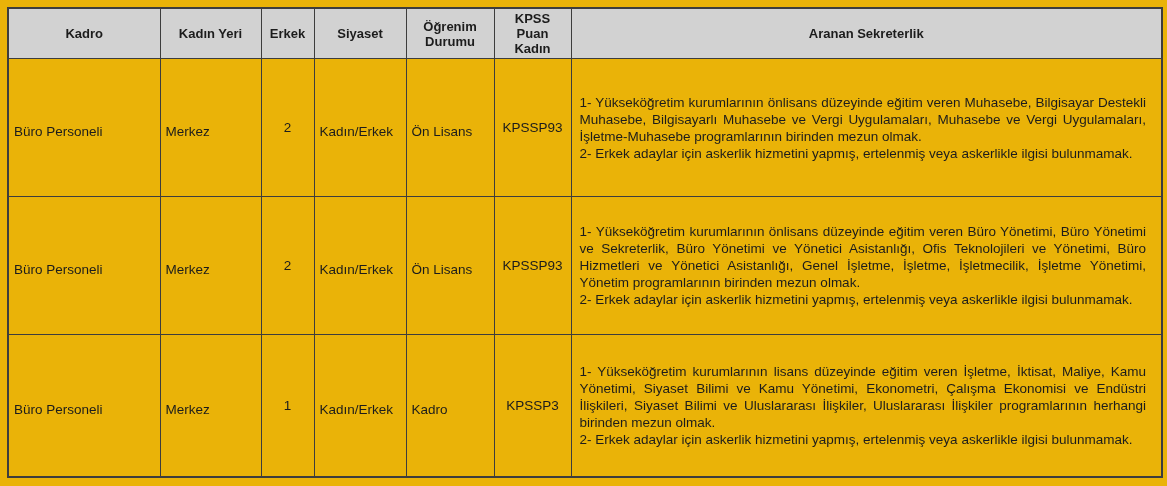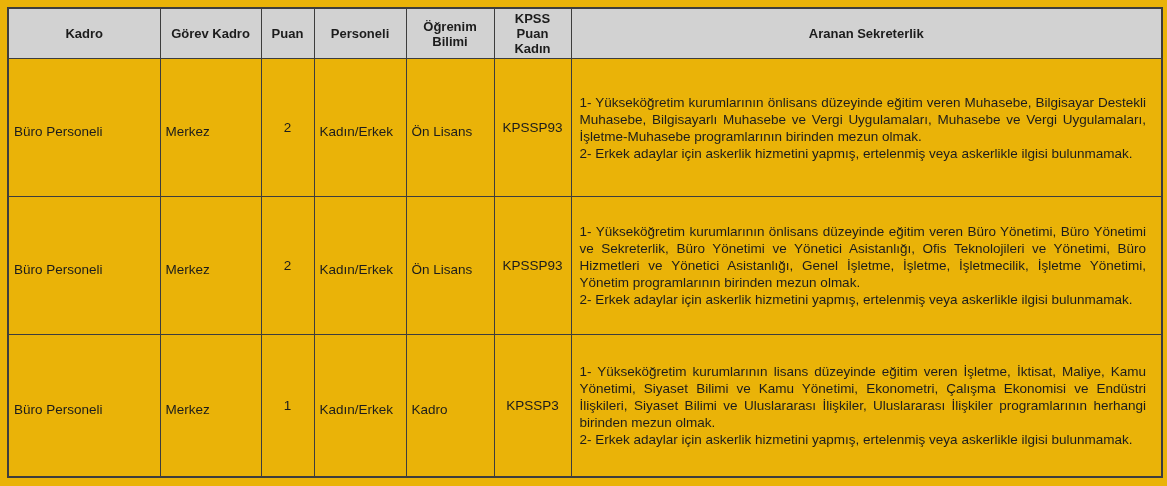--- a/index.html
+++ b/index.html
@@ -80,24 +80,24 @@
       <col class="c-gorev">
       <col class="c-adet">
       <col class="c-cinsiyet">
       <col class="c-ogrenim">
       <col class="c-kpss">
       <col class="c-aranan">
     </colgroup>
     <thead>
       <tr>
         <th>Kadro</th>
-        <th>Görev Kadro</th>
-        <th>Puan</th>
-        <th>Personeli</th>
-        <th>Öğrenim Bilimi</th>
+        <th>Kadın Yeri</th>
+        <th>Erkek</th>
+        <th>Siyaset</th>
+        <th>Öğrenim Durumu</th>
         <th>KPSS Puan Kadın</th>
         <th>Aranan Sekreterlik</th>
       </tr>
     </thead>
     <tbody>
       <tr class="r0">
         <td class="cell-left">Büro Personeli</td>
         <td class="cell-left">Merkez</td>
         <td class="cell-center">2</td>
         <td class="cell-left">Kadın/Erkek</td>

